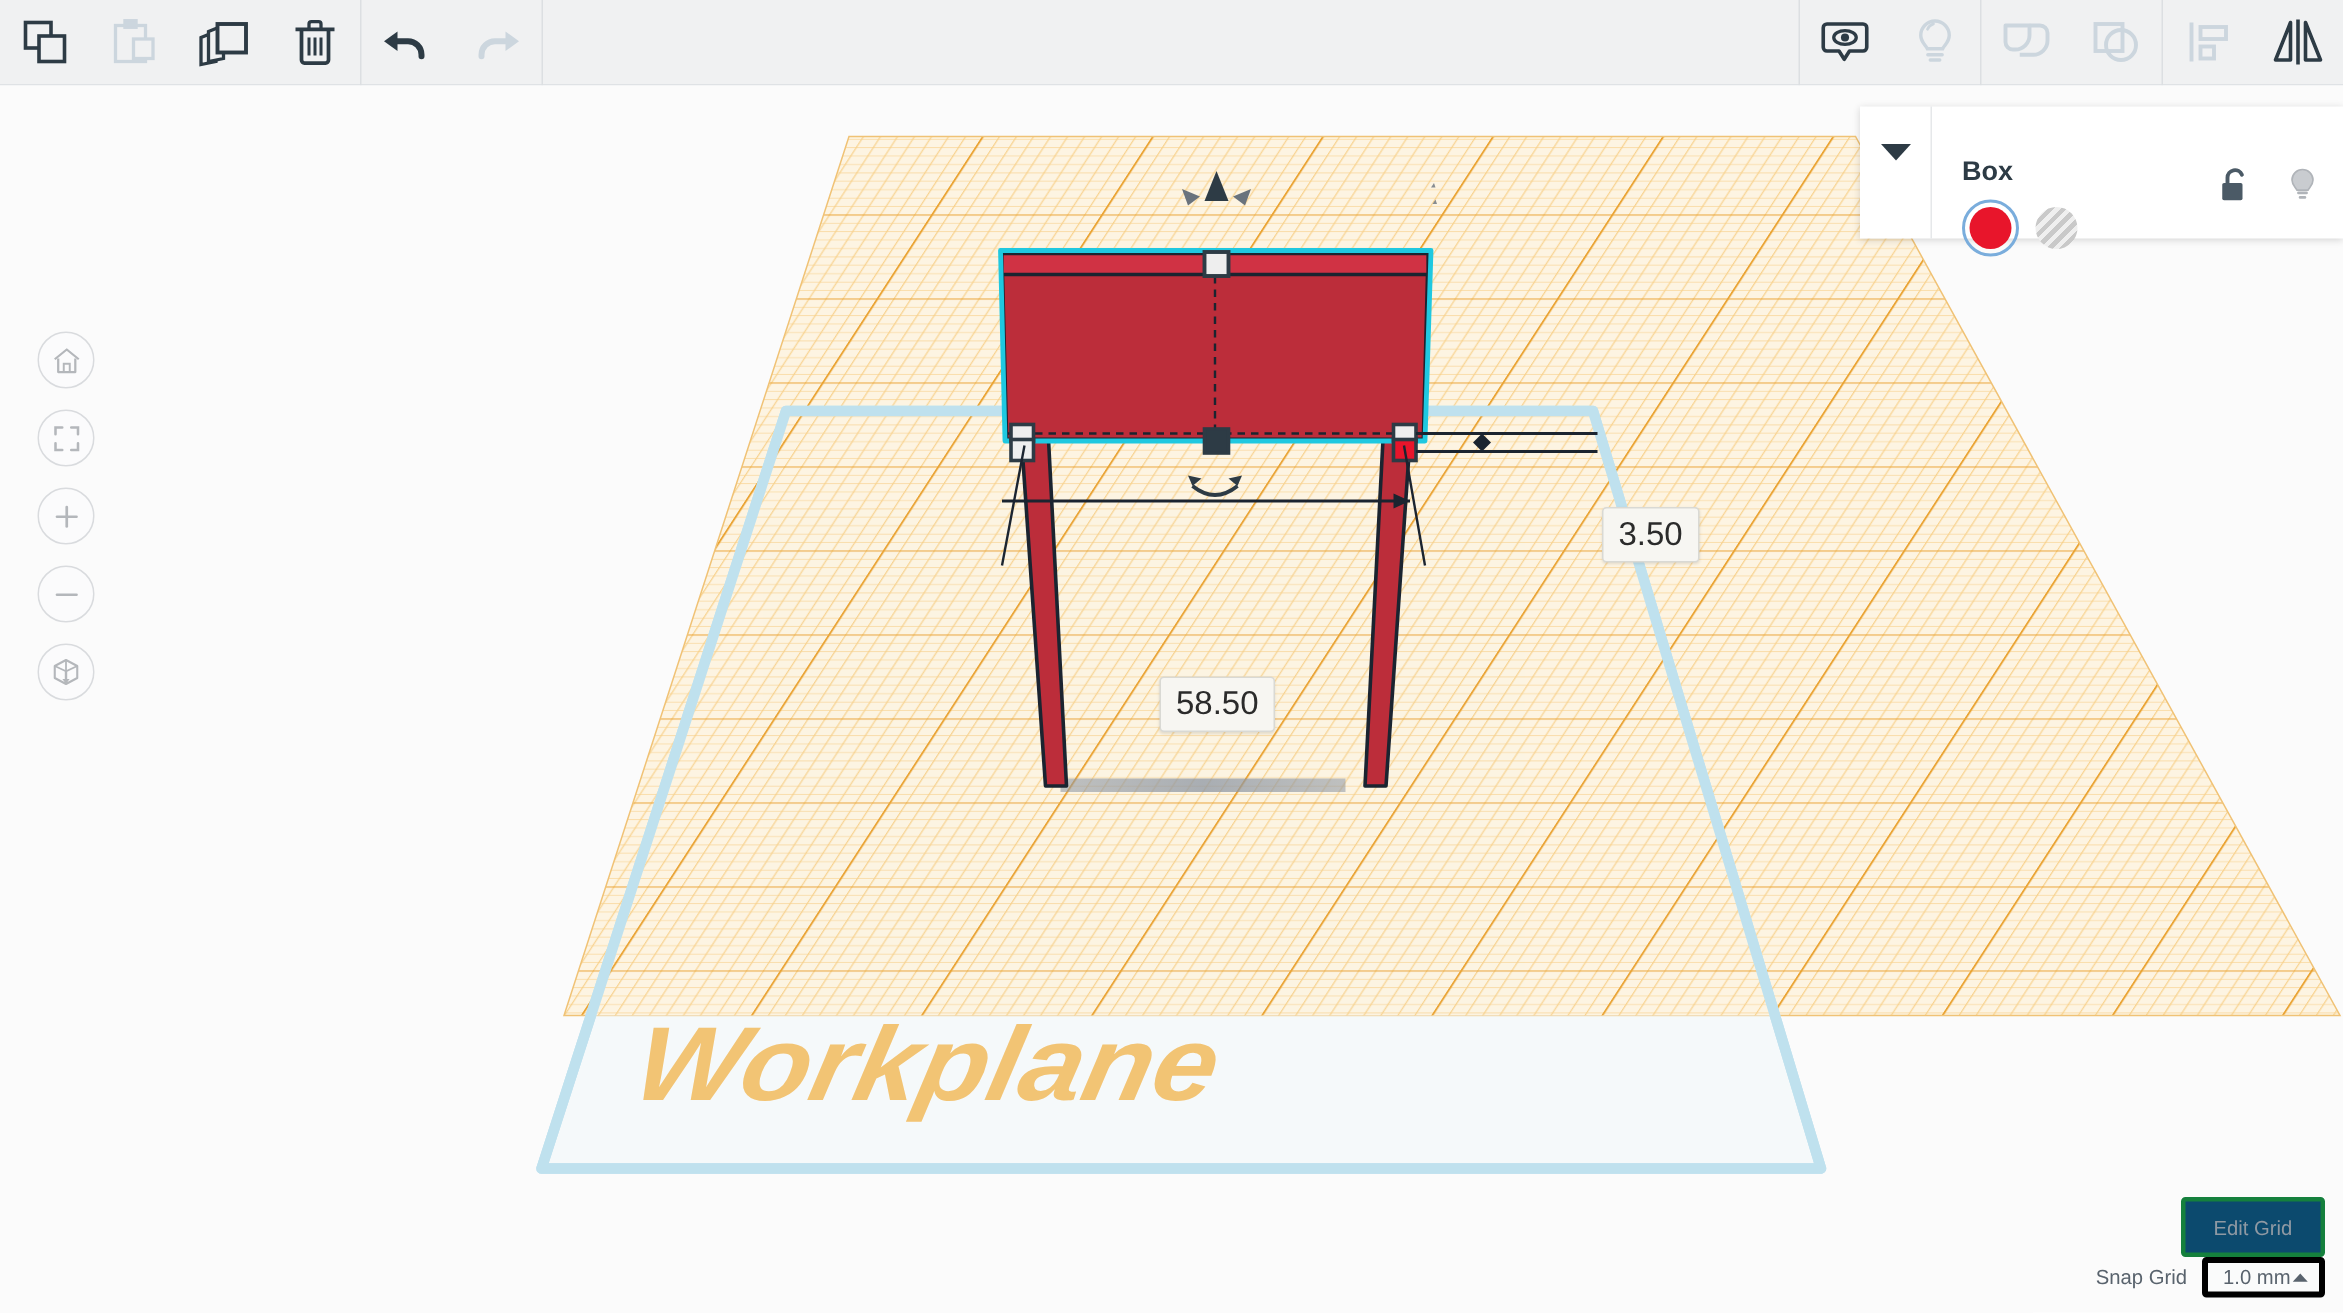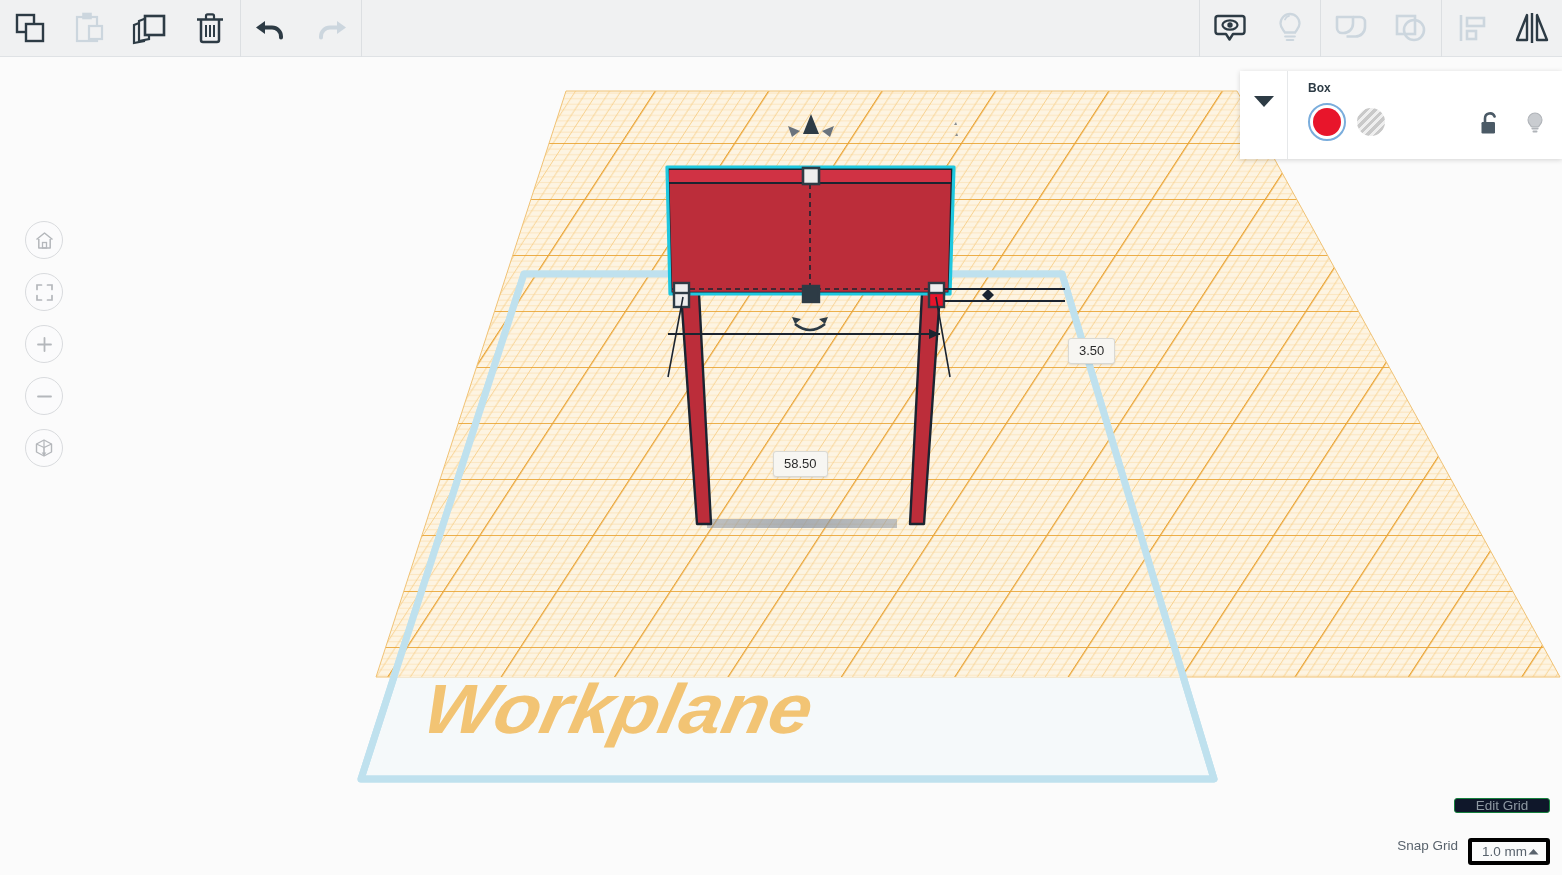--- a/index.html
+++ b/index.html
@@ -66,21 +66,21 @@
     overflow: hidden;
   }
   .canvas svg { display: block; }
 
   
   .dimlabel {
     position: absolute;
     background: #f7f6f2;
     border: 1px solid #d9d9d4;
     border-radius: 3px;
-    font-size: 13px; color: #2b2b2b;
+    font-size: 22px; color: #2b2b2b;
     padding: 4px 10px 5px 10px;
     font-family: "Liberation Sans", sans-serif;
     white-space: nowrap;
     box-shadow: 0 1px 2px rgba(0,0,0,0.10);
   }
   #dim-width  { left: 1068px; top: 281px; }
   #dim-height { left: 773px;  top: 394px; }
 
   
   .proppanel {
@@ -92,22 +92,23 @@
   }
   .pp-caret {
     width: 48px; height: 88px;
     display: flex; align-items: flex-start; justify-content: center;
     padding-top: 22px;
     border-right: 1px solid #e6e8ea;
     cursor: pointer;
   }
   .pp-body { flex: 1 1 auto; position: relative; padding: 10px 16px 0 20px; }
   .pp-title {
-    font-size: 12px; font-weight: bold; color: #2d3b45;
-    font-family: "Liberation Sans", sans-serif;
+    font-size: 18px; font-weight: bold; color: #2d3b45;
+    font-family: "Liberation Sans", sans-serif;
+    margin-top: 23px;
   }
   .pp-row {
     display: flex; align-items: center; margin-top: 8px;
   }
   .swatch-wrap {
     width: 38px; height: 38px; border-radius: 50%;
     display: flex; align-items: center; justify-content: center;
     margin-right: 6px; cursor: pointer;
   }
   .swatch-wrap.selected { border: 2px solid #7aaddc; }
@@ -121,31 +122,31 @@
   }
   .pp-icons {
     position: absolute; right: 16px; top: 40px;
     display: flex; align-items: center; gap: 22px;
   }
   .pp-icons .ic { cursor: pointer; display: block; }
 
   
   .editgrid {
     position: absolute; right: 12px; top: 798px;
-    width: 96px; height: 15px;
-    border: 1px solid #15803d; border-radius: 3px;
-    background: #0f172a;
+    width: 96px; height: 40px;
+    border: 3px solid #15803d; border-radius: 3px;
+    background: #0c4a6e;
     font-size: 13.5px; color: #8f99a3;
     display: flex; align-items: center; justify-content: center;
     cursor: pointer;
     font-family: "Liberation Sans", sans-serif;
   }
   .snaprow {
     position: absolute; right: 12px; top: 838px;
-    display: flex; align-items: flex-start; gap: 10px;
+    display: flex; align-items: center; gap: 10px;
   }
   .snaplabel {
     font-size: 13.5px; color: #59636d;
     font-family: "Liberation Sans", sans-serif;
   }
   .snapselect {
     width: 82px; height: 27px;
     border: 4px solid #000000; border-radius: 3px;
     background: #fafbfb;
     font-size: 13.5px; color: #59636d;

